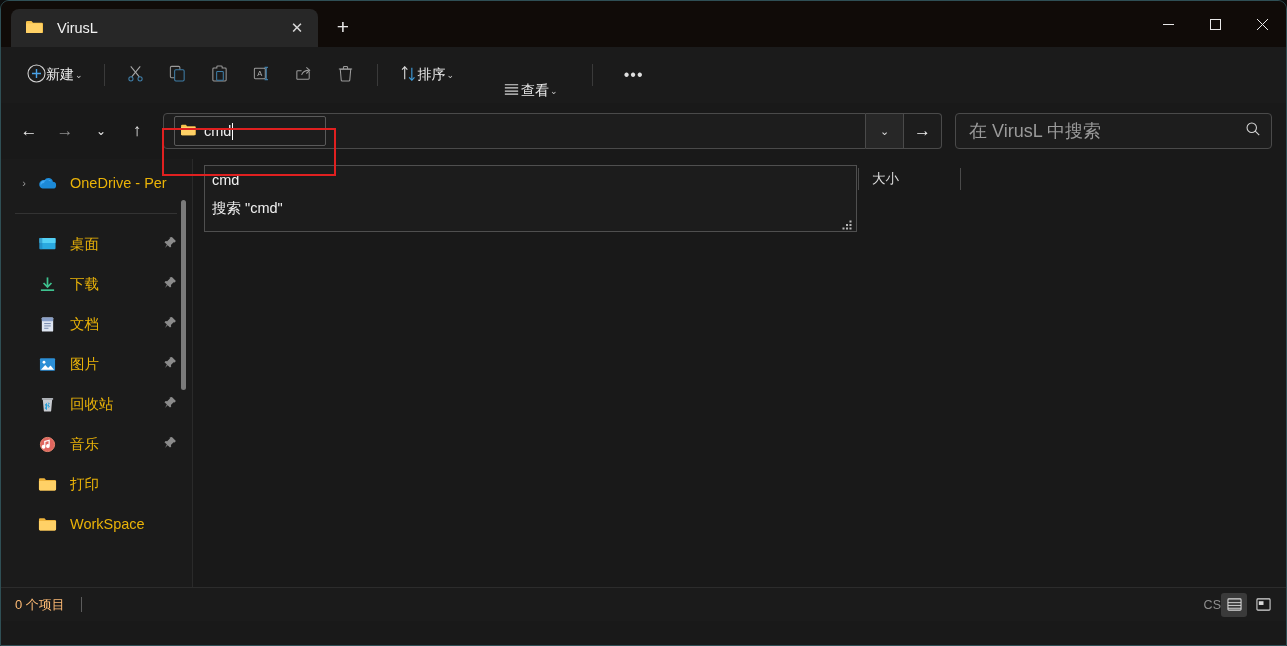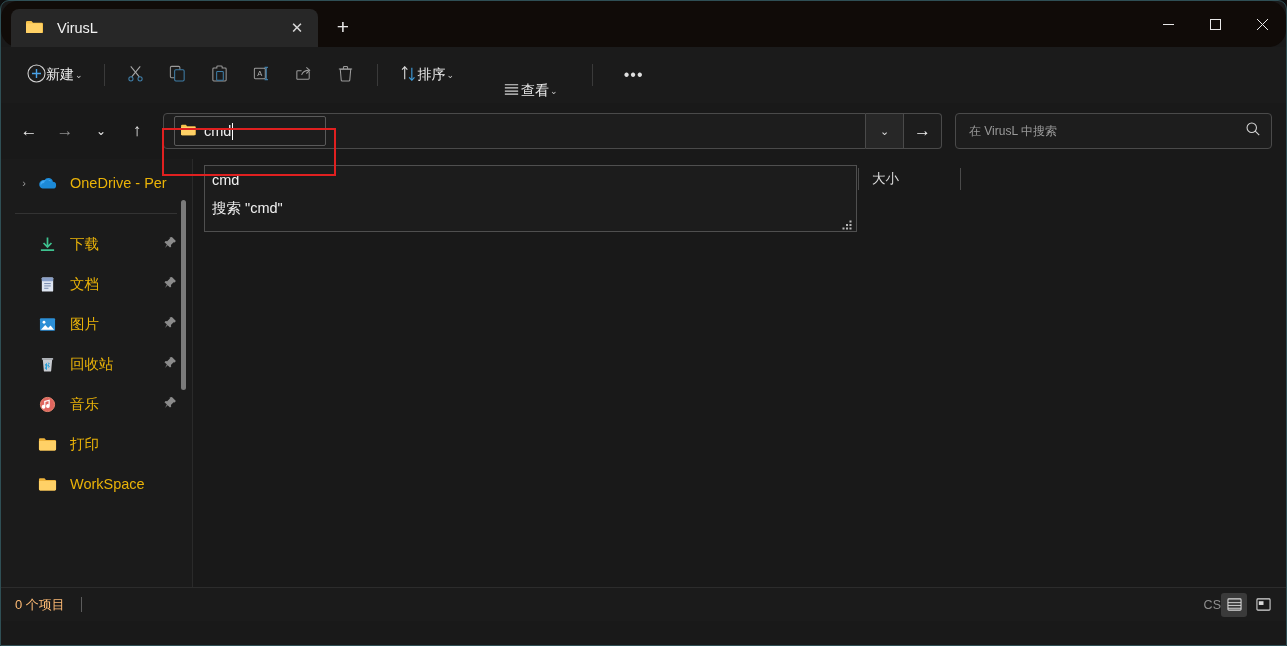--- a/index.html
+++ b/index.html
@@ -18,21 +18,20 @@
     overflow: hidden;
   }
 
   
   .titlebar {
     position: relative;
     height: 46px;
     background: #100b08;
     display: flex;
     align-items: flex-end;
-    border-radius: 17px;
   }
   .tabstrip { display: flex; align-items: flex-end; height: 46px; padding-left: 10px; }
   .tab {
     display: flex; align-items: center;
     height: 38px; width: 307px;
     background: #272727;
     border-radius: 8px 8px 0 0;
     padding: 0 8px 0 14px;
     position: relative;
   }
@@ -152,21 +151,21 @@
     width: 317px; height: 36px; margin-left: 13px;
     background: #1d1d1d;
     border: 1px solid #4a4a4a;
     border-radius: 4px;
     display: flex; align-items: center;
     padding: 0 10px 0 13px;
   }
   .search-box input {
     flex: 1 1 auto;
     background: transparent; border: none; outline: none;
-    color: #e8e8e8; font-size: 12px;
+    color: #e8e8e8; font-size: 18px;
     font-family: "Liberation Sans", "DejaVu Sans", sans-serif;
   }
   .search-box input::placeholder { color: #9a9a9a; }
 
   
   .red-ann {
     position: absolute;
     left: 161px; top: 127px;
     width: 174px; height: 48px;
     border: 2px solid #e02020;
@@ -503,20 +502,36 @@
           <svg width="20" height="14" viewBox="0 0 20 14">
             <path d="M5.6 12.6h9.9a3.4 3.4 0 0 0 .4-6.8A4.6 4.6 0 0 0 7.4 4.2 3.9 3.9 0 0 0 5.6 12.6z" fill="#1c8ad8"></path>
             <path d="M4 10.2a3.2 3.2 0 0 1 3-3.1 4.2 4.2 0 0 1 7.6-1.5 3.3 3.3 0 0 0-2.1-.7 4.6 4.6 0 0 0-5.1-.7A3.9 3.9 0 0 0 4 10.2z" fill="#3fa9f5"></path>
           </svg>
         </span>
         <span class="side-label">OneDrive - Per</span>
       </div>
 
       <div class="side-divider"></div>
 
+      <div class="side-item">
+        <span class="side-chevron"></span>
+        <span class="side-ic">
+          <svg width="19" height="17" viewBox="0 0 20 18">
+            <rect x="1.5" y="2" width="17" height="12" rx="1" fill="#2aa9e0"></rect>
+            <rect x="1.5" y="2" width="17" height="5.5" rx="1" fill="#54d0f5"></rect>
+            <rect x="1.5" y="2" width="3" height="12" fill="#1d7fb8" opacity="0.55"></rect>
+          </svg>
+        </span>
+        <span class="side-label">桌面</span>
+        <span class="pin">
+          <svg width="13" height="13" viewBox="0 0 14 14">
+              <path d="M8.5 1.2l4.3 4.3-1.4 1.4-1-.3-3 3 .4 1.6-1.3 1.3-2.6-2.6L1 13l2.1-3.8L.5 6.6 1.8 5.3l1.6.4 3-3-.3-1z" fill="#8b8b8b"></path>
+            </svg>
+        </span>
+      </div>
 
       <div class="side-item">
         <span class="side-chevron"></span>
         <span class="side-ic">
           <svg width="19" height="17" viewBox="0 0 20 18">
             <line x1="10" y1="1.5" x2="10" y2="11" stroke="#3ec28f" stroke-width="1.8"></line>
             <path d="M5.8 7.4L10 11.6l4.2-4.2" fill="none" stroke="#3ec28f" stroke-width="1.8"></path>
             <line x1="3" y1="15" x2="17" y2="15" stroke="#3ec28f" stroke-width="1.8"></line>
           </svg>
         </span>

